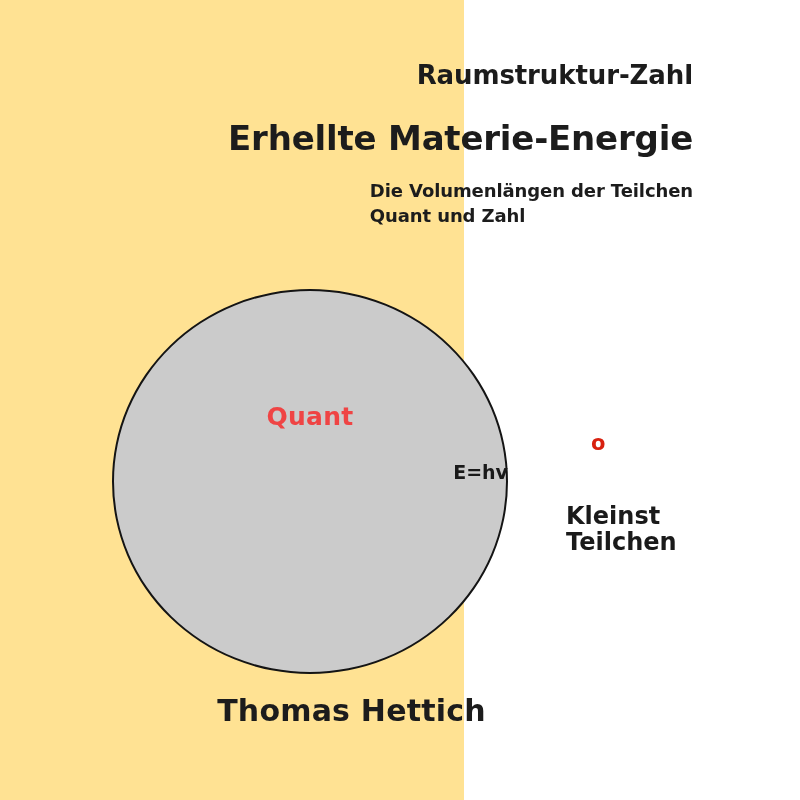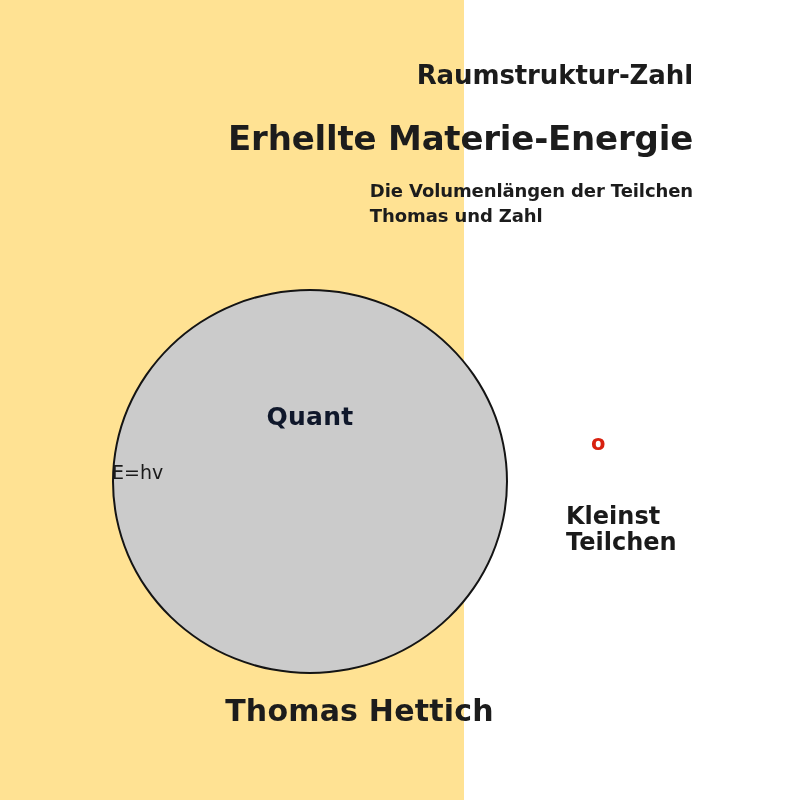--- a/index.html
+++ b/index.html
@@ -45,31 +45,31 @@
     box-sizing: border-box;
   }
   .quant-label {
     position: absolute;
     left: 112px;
     top: 402px;
     width: 396px;
     text-align: center;
     font-size: 25px;
     font-weight: bold;
-    color: #0f172a;
+    color: #ef4444;
     letter-spacing: 0.3px;
   }
   .quant-formula {
     position: absolute;
     left: 112px;
     top: 461px;
     width: 396px;
-    text-align: left;
+    text-align: right;
     font-size: 19px;
-    font-weight: normal;
+    font-weight: bold;
     color: #1a1a1a;
   }
   
   .head-kicker {
     position: absolute;
     right: 107px;
     top: 60px;
     font-size: 26px;
     font-weight: bold;
     color: #1c1c1c;
@@ -138,41 +138,40 @@
   .author {
     position: absolute;
     left: 0;
     top: 693px;
     width: 703px;
     text-align: center;
     font-size: 30px;
     font-weight: bold;
     color: #1c1c1c;
     letter-spacing: 0.2px;
-    margin-left: 8px;
   }
 </style>
 </head>
 <body>
 
 <div id="cover">
 
   <div class="panel-yellow" style="background: rgb(255, 226, 147);"></div>
   <div class="panel-white" style="background: rgb(255, 255, 255);"></div>
 
   <div class="quant-shape" style="background: rgb(203, 203, 203); border-color: rgb(20, 20, 20);"></div>
   <div class="quant-label">Quant</div>
   <div class="quant-formula">E=hv</div>
 
   <div class="head-kicker">Raumstruktur-Zahl</div>
   <div class="head-title">Erhellte Materie-Energie</div>
 
   <div class="subtitle-block">
     <div class="subtitle-line">Die Volumenlängen der Teilchen</div>
-    <div class="subtitle-line">Thomas und Zahl</div>
+    <div class="subtitle-line">Quant und Zahl</div>
   </div>
 
   <div class="kleinst-dot" style="color: rgb(216, 33, 15);">o</div>
 
   <div class="kleinst-block">
     <div class="kleinst-line">Kleinst</div>
     <div class="kleinst-line">Teilchen</div>
   </div>
 
 

